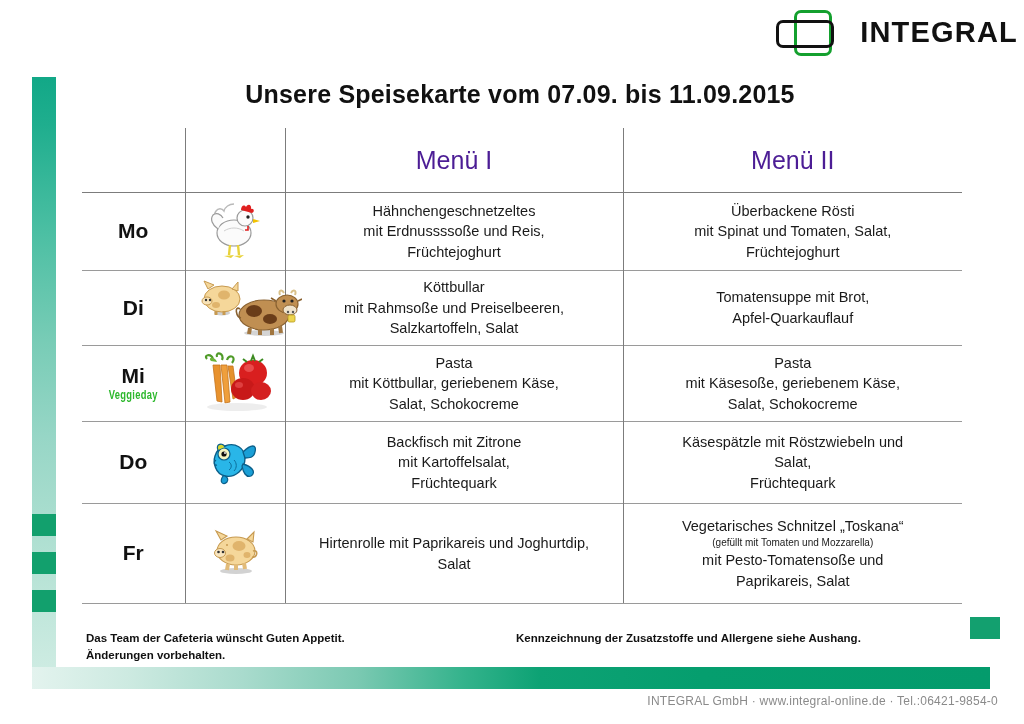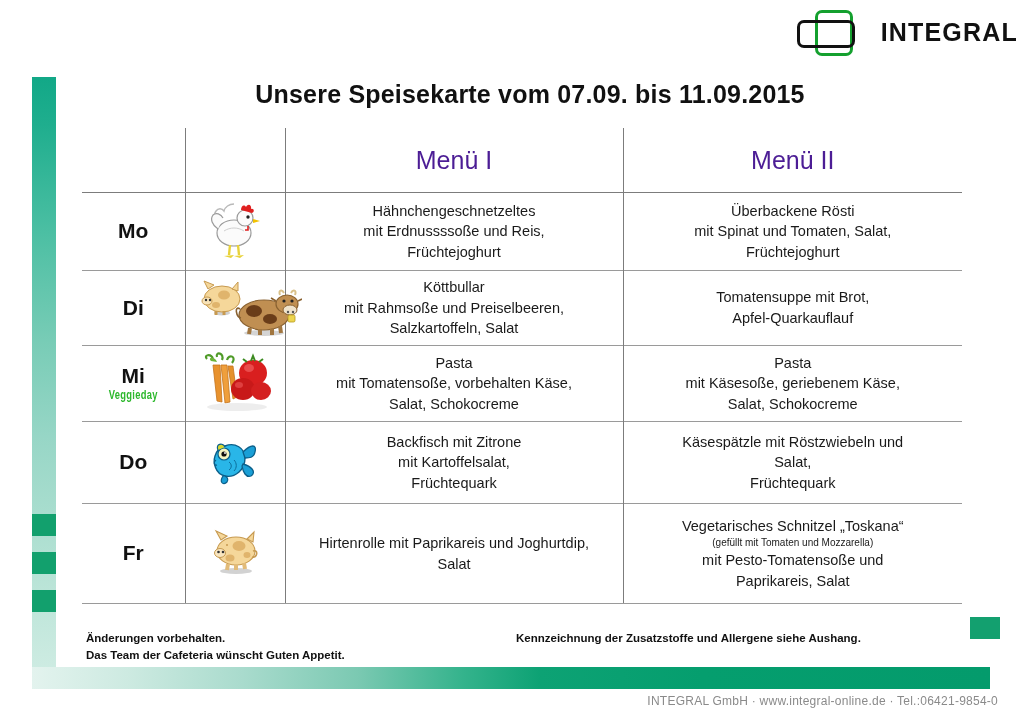--- a/index.html
+++ b/index.html
@@ -48,21 +48,21 @@
     top: 2px;
     width: 38px;
     height: 46px;
     border: 3px solid #14a02e;
     border-radius: 7px;
     box-sizing: border-box;
     background: transparent;
     z-index: 1;
   }
   .logo-word {
-    font-size: 25px;
+    font-size: 29px;
     font-weight: bold;
     letter-spacing: 1.2px;
     color: #111111;
     font-family: "Liberation Sans", sans-serif;
   }
 
   
   .side-bar {
     position: absolute;
     left: 32px;
@@ -86,21 +86,21 @@
     height: 22px;
     background: #12a06d;
   }
   .side-block.b1 { top: 514px; }
   .side-block.b2 { top: 552px; }
   .side-block.b3 { top: 590px; }
 
   
   .page-title {
     position: absolute;
-    left: 160px;
+    left: 150px;
     top: 80px;
     width: 740px;
     text-align: center;
     font-size: 25px;
     font-weight: bold;
     color: #111111;
     letter-spacing: 0.2px;
   }
 
   
@@ -354,21 +354,21 @@
             <ellipse cx="46" cy="38" rx="12" ry="11" fill="#c81919"></ellipse>
             <ellipse cx="42" cy="34" rx="4" ry="3" fill="#e85050" opacity="0.7"></ellipse>
             <ellipse cx="64" cy="40" rx="10" ry="9" fill="#d42020"></ellipse>
             <path d="M54 10 L56 5 L58 10 M50 11 L46 8 M62 11 L66 8" stroke="#3c8a20" stroke-width="2" fill="none"></path>
             <ellipse cx="40" cy="56" rx="30" ry="4" fill="#e6e6e6" opacity="0.7"></ellipse>
           </svg>
         </span>
       </td>
       <td class="menu-cell">
         <div>Pasta</div>
-        <div>mit Tomatensoße, vorbehalten Käse,</div>
+        <div>mit Köttbullar, geriebenem Käse,</div>
         <div>Salat, Schokocreme</div>
       </td>
       <td class="menu-cell vline-l">
         <div>Pasta</div>
         <div>mit Käsesoße, geriebenem Käse,</div>
         <div>Salat, Schokocreme</div>
       </td>
     </tr>
 
     <tr class="body-row" style="height:82px">
@@ -434,22 +434,22 @@
         <div>Vegetarisches Schnitzel „Toskana“</div>
         <div class="sub">(gefüllt mit Tomaten und Mozzarella)</div>
         <div>mit Pesto-Tomatensoße und</div>
         <div>Paprikareis, Salat</div>
       </td>
     </tr>
   </tbody>
 </table>
 
 <div class="foot-note foot-left">
+  <div>Das Team der Cafeteria wünscht Guten Appetit.</div>
   <div>Änderungen vorbehalten.</div>
-  <div>Das Team der Cafeteria wünscht Guten Appetit.</div>
 </div>
 <div class="foot-note foot-right">
   <div>Kennzeichnung der Zusatzstoffe und Allergene siehe Aushang.</div>
 </div>
 
 <div class="green-square"></div>
 
 <div class="bottom-bar"></div>
 <div class="bottom-credit">INTEGRAL GmbH · www.integral-online.de · Tel.:06421-9854-0</div>
 

